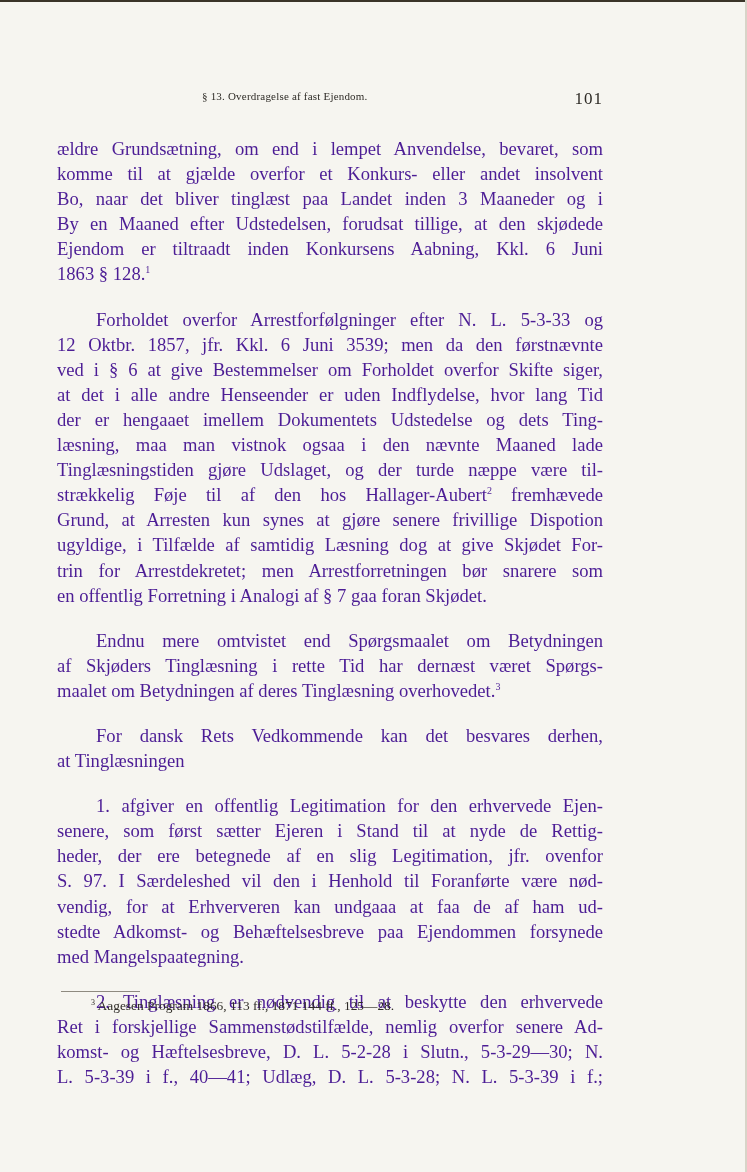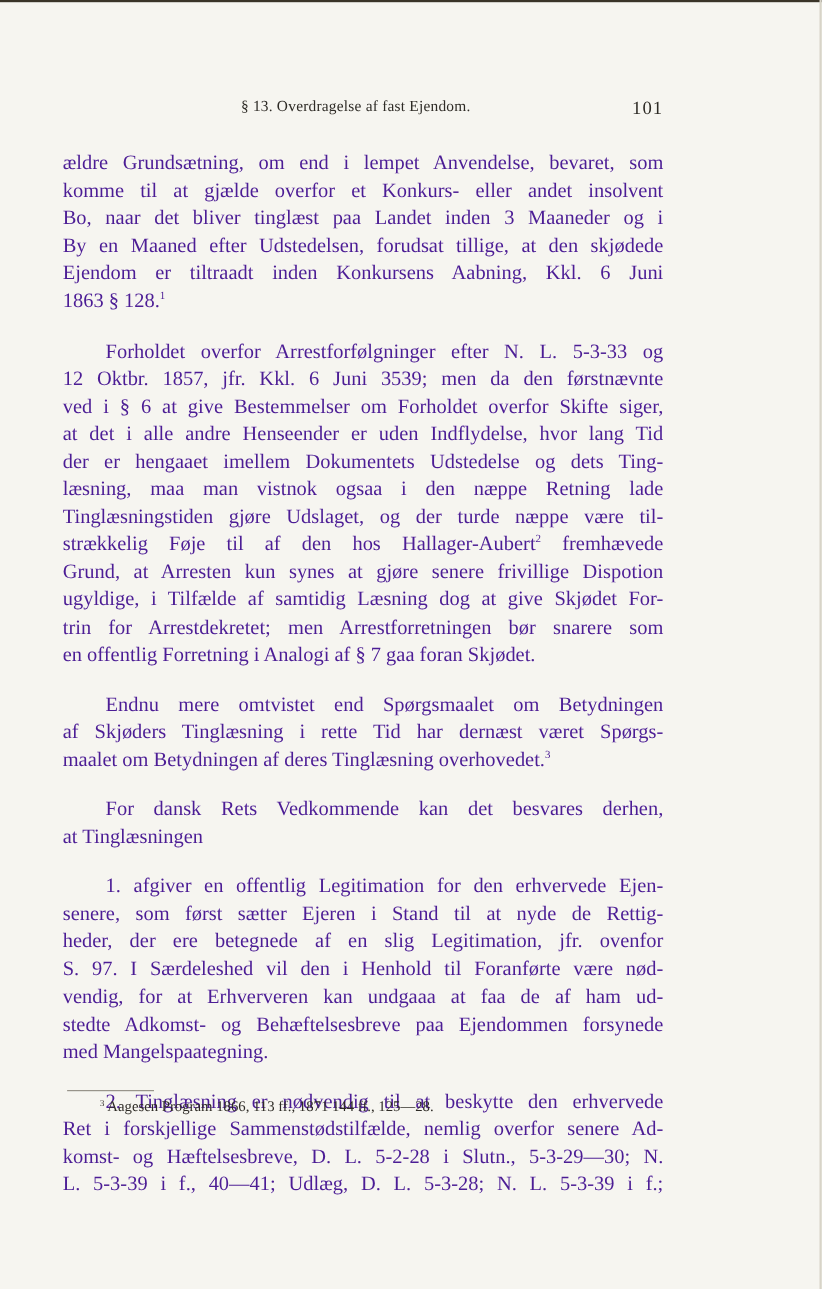--- a/index.html
+++ b/index.html
@@ -35,24 +35,24 @@
     }
     .running-head {
       position: absolute;
       top: 90px;
       left: 0;
       width: 546px;
       height: 22px;
     }
     .running-title {
       position: absolute;
-      left: 162px;
+      left: 145px;
       top: 0;
       font-family: "Liberation Serif", serif;
-      font-size: 14px;
+      font-size: 11px;
       letter-spacing: 0.2px;
       color: #2e2b26;
     }
     .page-number {
       position: absolute;
       right: 0;
       top: -1px;
       font-family: "Liberation Serif", serif;
       font-size: 17px;
       letter-spacing: 1px;
@@ -130,21 +130,21 @@
       <div class="line"><span>komme til at gjælde overfor et Konkurs- eller andet insolvent</span></div>
       <div class="line"><span>Bo, naar det bliver tinglæst paa Landet inden 3 Maaneder og i</span></div>
       <div class="line"><span>By en Maaned efter Udstedelsen, forudsat tillige, at den skjødede</span></div>
       <div class="line"><span>Ejendom er tiltraadt inden Konkursens Aabning, Kkl. 6 Juni</span></div>
       <div class="line last"><span>1863 § 128.</span><sup>1</sup></div>
       <div class="line indent"><span>Forholdet overfor Arrestforfølgninger efter N. L. 5-3-33 og</span></div>
       <div class="line"><span>12 Oktbr. 1857, jfr. Kkl. 6 Juni 3539; men da den førstnævnte</span></div>
       <div class="line"><span>ved i § 6 at give Bestemmelser om Forholdet overfor Skifte siger,</span></div>
       <div class="line"><span>at det i alle andre Henseender er uden Indflydelse, hvor lang Tid</span></div>
       <div class="line"><span>der er hengaaet imellem Dokumentets Udstedelse og dets Ting-</span></div>
-      <div class="line"><span>læsning, maa man vistnok ogsaa i den næppe Retning lade</span></div>
+      <div class="line"><span>læsning, maa man vistnok ogsaa i den nævnte Maaned lade</span></div>
       <div class="line"><span>Tinglæsningstiden gjøre Udslaget, og der turde næppe være til-</span></div>
       <div class="line"><span>strækkelig Føje til af den hos Hallager-Aubert</span><sup>2</sup><span> fremhævede</span></div>
       <div class="line"><span>Grund, at Arresten kun synes at gjøre senere frivillige Dispotion</span></div>
       <div class="line"><span>ugyldige, i Tilfælde af samtidig Læsning dog at give Skjødet For-</span></div>
       <div class="line"><span>trin for Arrestdekretet; men Arrestforretningen bør snarere som</span></div>
       <div class="line last"><span>en offentlig Forretning i Analogi af § 7 gaa foran Skjødet.</span></div>
       <div class="line indent"><span>Endnu mere omtvistet end Spørgsmaalet om Betydningen</span></div>
       <div class="line"><span>af Skjøders Tinglæsning i rette Tid har dernæst været Spørgs-</span></div>
       <div class="line last"><span>maalet om Betydningen af deres Tinglæsning overhovedet.</span><sup>3</sup></div>
       <div class="line indent"><span>For dansk Rets Vedkommende kan det besvares derhen,</span></div>

